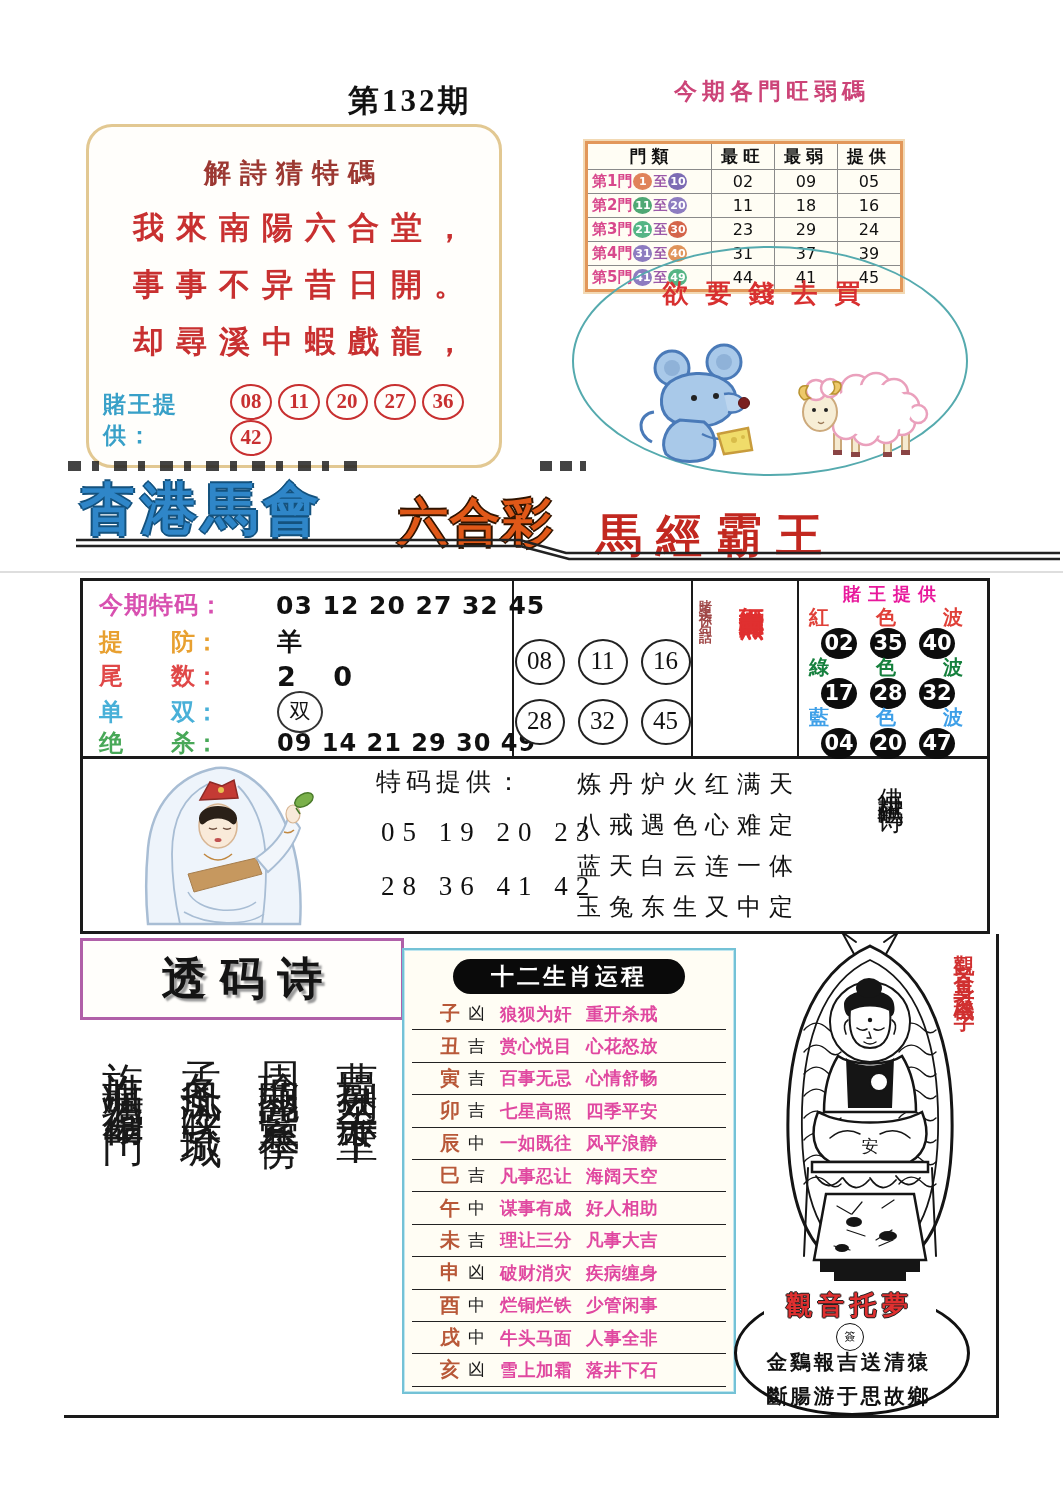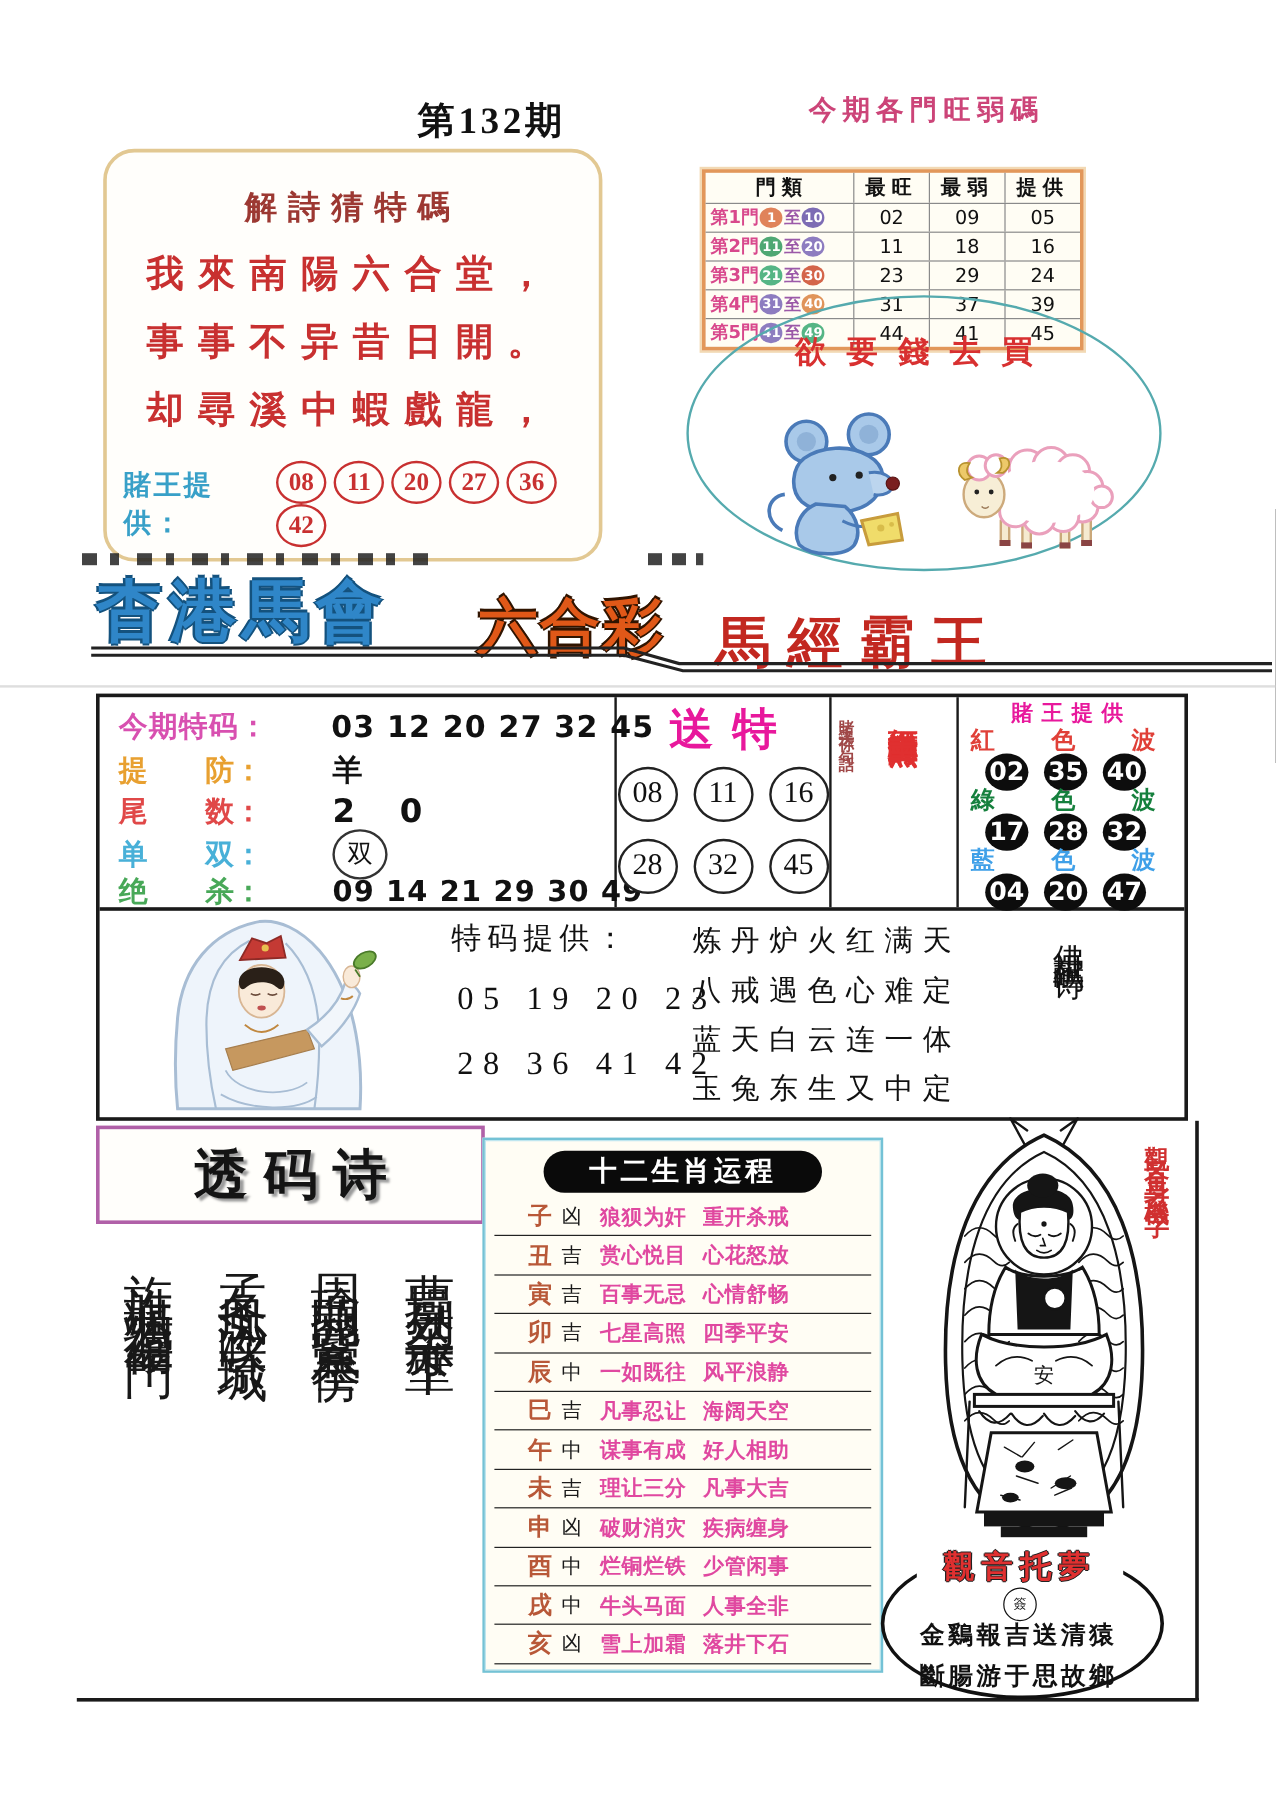--- a/index.html
+++ b/index.html
@@ -7,21 +7,21 @@
         font-family:"DejaVu Sans","Liberation Sans",sans-serif;color:#111;}
   .abs{position:absolute;}
   .serif{font-family:"Liberation Serif","DejaVu Serif",serif;}
   .vtext{writing-mode:vertical-rl;text-orientation:upright;}
 
   
   .issue{left:348px;top:80px;font-size:31px;font-weight:bold;letter-spacing:3px;}
   .poem-box{left:86px;top:124px;width:410px;height:338px;border:3px solid #e2c892;border-radius:26px;background:#fffefb;}
   .pb-title{position:absolute;top:28px;width:100%;text-align:center;color:#9c3832;font-weight:bold;
             font-size:27px;letter-spacing:9px;}
-  .pb-lines{position:absolute;top:72px;width:100%;text-align:center;}
+  .pb-lines{position:absolute;top:72px;width:100%;text-align:center;padding-left:11px;}
   .pb-line{height:57px;line-height:57px;font-size:31px;font-weight:bold;color:#c83030;letter-spacing:12px;}
   .pb-prov{position:absolute;bottom:9px;left:14px;display:flex;align-items:center;}
   .pb-prov-label{color:#38a0c8;font-weight:bold;font-size:23px;letter-spacing:2px;margin-right:6px;}
   .pb-num{display:inline-block;width:38px;height:32px;line-height:30px;margin:0 3px;border:2px solid #c83030;
           border-radius:50%;color:#c83030;font-weight:bold;font-size:21px;text-align:center;}
   .cutoff{left:68px;top:461px;width:300px;height:10px;opacity:.85;
           background:repeating-linear-gradient(90deg,#222 0 13px,transparent 13px 24px,#222 24px 31px,transparent 31px 46px);}
   .cutoff2{left:540px;top:461px;width:46px;height:10px;opacity:.85;
           background:repeating-linear-gradient(90deg,#222 0 12px,transparent 12px 20px);}
 
@@ -318,21 +318,20 @@
         </div>
         <div class="ca-row kill" style="top:146px">
           <span class="lblpair">
               <span>绝</span>
               <span>杀：</span>
             </span>
           <span class="ca-val" style="font-size:24px">09 14 21 29 30 49</span>
         </div>
       </div>
       <div class="cellB">
-        <div class="songte-title serif">送特</div>
         <div class="songte-row" style="top:58px">
 
         <span class="songte-n serif">08</span>
             <span class="songte-n serif">11</span>
             <span class="songte-n serif">16</span>
           </div>
         <div class="songte-row" style="top:118px">
 
         <span class="songte-n serif">28</span>
             <span class="songte-n serif">32</span>

